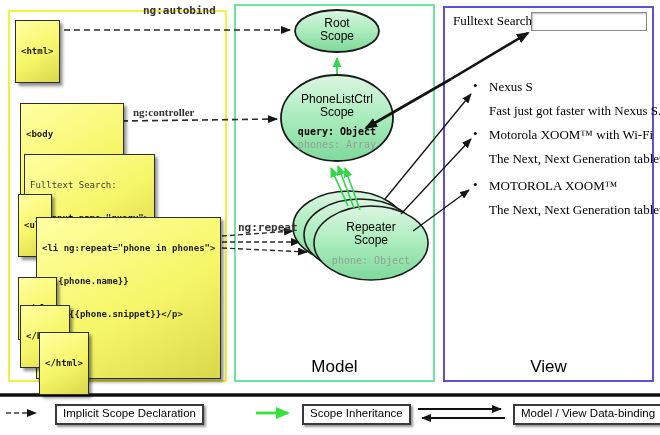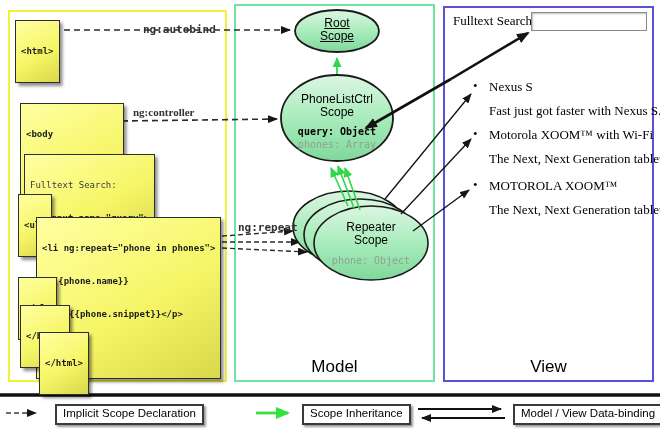--- a/index.html
+++ b/index.html
@@ -124,25 +124,25 @@
   <div class="codebox" style="left:18px;top:277px;">
     <span class="codeline">&lt;/ul&gt;</span>
   </div>
   <div class="codebox" style="left:20px;top:305px;">
     <span class="codeline">&lt;/body&gt;</span>
   </div>
   <div class="codebox" style="left:12px;top:332px;margin-left:27px;">
     <span class="codeline">&lt;/html&gt;</span>
   </div>
 
-  <div class="edge-label" style="left:143px;top:23px;">ng:autobind</div>
+  <div class="edge-label" style="left:143px;top:4px;">ng:autobind</div>
   <div class="edge-label" style="left:133px;top:106px;font-family:Liberation Serif, serif;">ng:controller</div>
   <div class="edge-label" style="left:238px;top:221px;">ng:repeat</div>
 
-  <div class="scope-title" style="left:295px;top:17px;width:84px;text-decoration:underline;">Root
+  <div class="scope-title" style="left:295px;top:17px;width:84px;">Root
 Scope</div>
   <div class="scope-title" style="left:277px;top:93px;width:120px;">PhoneListCtrl
 Scope</div>
   <div class="scope-prop prop-bold" style="left:277px;top:125px;width:120px;">query: Object</div>
   <div class="scope-prop" style="left:277px;top:138px;width:120px;">phones: Array</div>
   <div class="scope-title" style="left:311px;top:221px;width:120px;">Repeater
 Scope</div>
   <div class="scope-prop" style="left:311px;top:254px;width:120px;">phone: Object</div>
 
   <div class="view-text" style="left:453px;top:13px;">Fulltext Search:</div>

